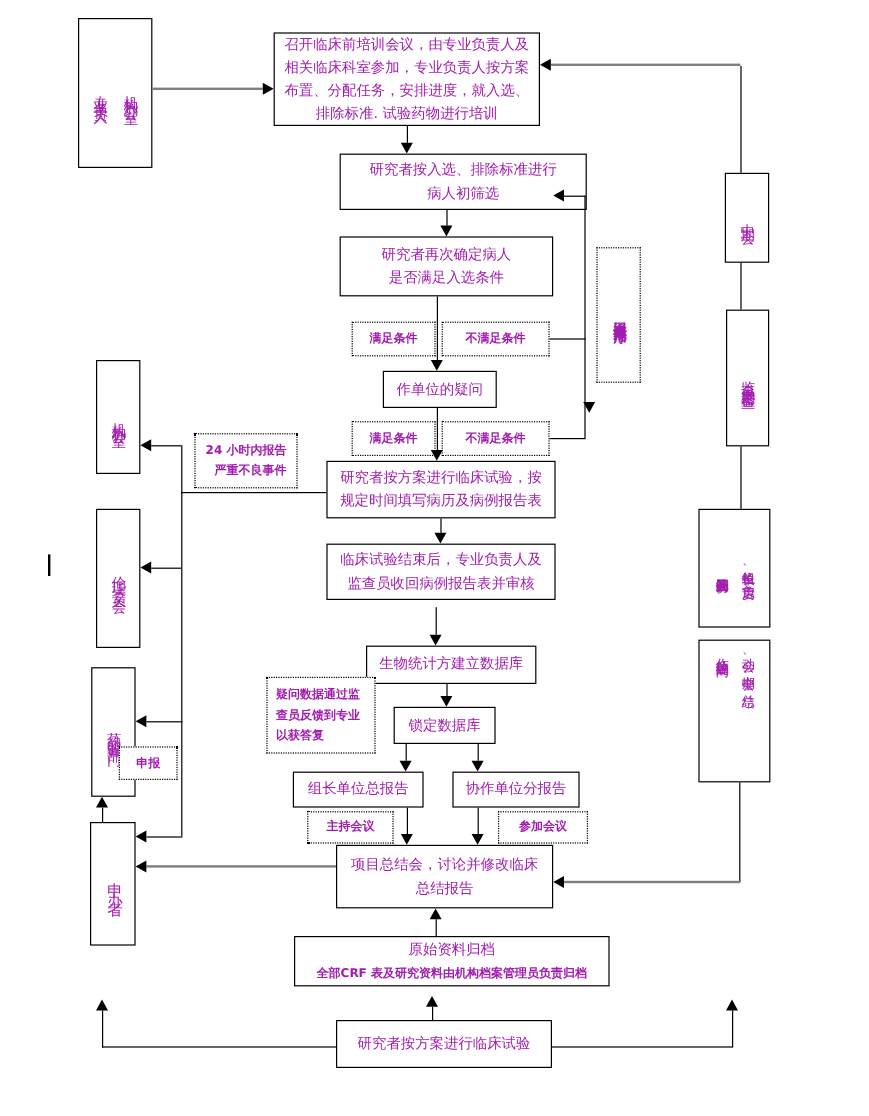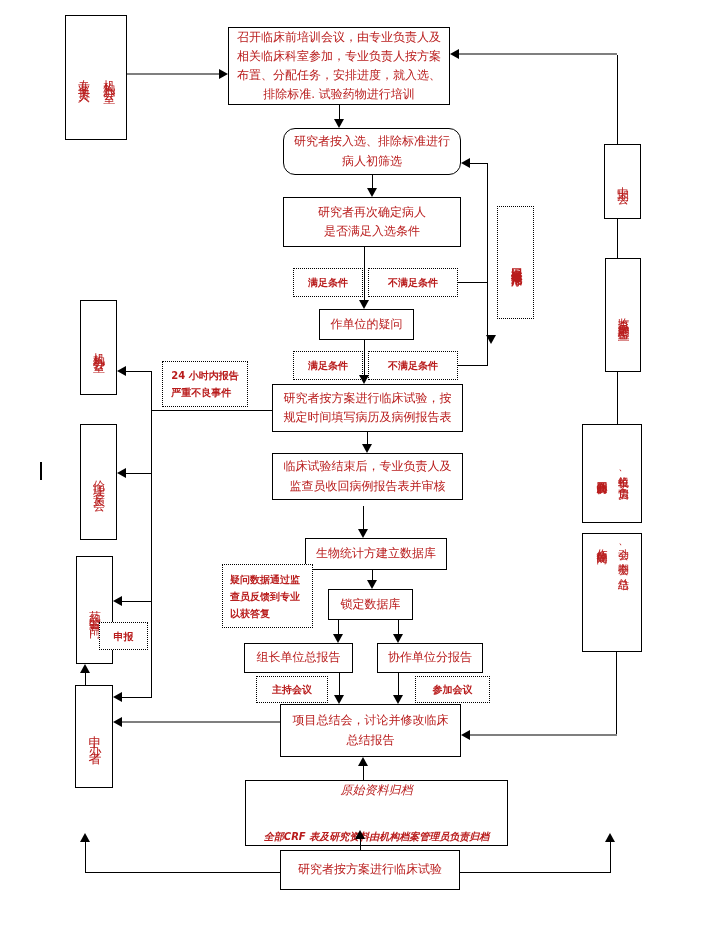--- a/index.html
+++ b/index.html
@@ -1,28 +1,28 @@
 <!DOCTYPE html>
 <html><head>
 <meta charset="utf-8">
 <style>
   html,body{margin:0;padding:0;background:#fff;}
   #canvas{
     position:relative;width:724px;height:930px;background:#ffffff;
-    font-family:"DejaVu Sans","Liberation Sans",sans-serif;color:#b91c1c;
+    font-family:"DejaVu Sans","Liberation Sans",sans-serif;color:#a21caf;
     overflow:hidden;
   }
   .box{
     position:absolute;border:1px solid #000;background:#fff;
     display:flex;align-items:center;justify-content:center;text-align:center;
     font-size:12px;line-height:1.6;white-space:pre-line;box-sizing:border-box;
   }
   .dashed{
     position:absolute;border:1px dotted #000;background:#fff;
-    display:flex;align-items:center;justify-content:center;text-align:left;
+    display:flex;align-items:center;justify-content:center;text-align:right;
     font-size:10px;font-weight:700;line-height:1.7;white-space:pre-line;box-sizing:border-box;
   }
   .vwrap{display:flex;flex-direction:row;gap:6px;align-items:center;justify-content:center;}
   .vtext{writing-mode:vertical-rl;text-orientation:upright;letter-spacing:3px;}
   .hl{position:absolute;height:1px;background:#000;}
   .vl{position:absolute;width:1px;background:#000;}
   .gray{height:2px;background:#7f7f7f;}
   .ar{position:absolute;width:0;height:0;border:5px solid transparent;}
   .ar.r{border-left:9px solid #000;border-right:none;}
   .ar.l{border-right:9px solid #000;border-left:none;}
@@ -39,37 +39,37 @@
     <div class="vwrap">
       <span class="vtext">专业负责人</span>
       <span class="vtext">机构办公室</span>
     </div>
   </div>
 
   <div class="box" style="left:228px;top:27px;width:222px;height:78px;line-height:19px;">召开临床前培训会议，由专业负责人及
 相关临床科室参加，专业负责人按方案
 布置、分配任务，安排进度，就入选、
 排除标准. 试验药物进行培训</div>
-  <div class="box" style="left:283px;top:128px;width:178px;height:47px;border-radius:12px;">研究者按入选、排除标准进行
+  <div class="box" style="left:283px;top:128px;width:206px;height:47px;">研究者按入选、排除标准进行
 病人初筛选</div>
   <div class="box" style="left:283px;top:197px;width:178px;height:50px;">研究者再次确定病人
 是否满足入选条件</div>
   <div class="box" style="left:319px;top:309px;width:95px;height:31px;">作单位的疑问</div>
   <div class="box" style="left:272px;top:384px;width:191px;height:48px;">研究者按方案进行临床试验，按
 规定时间填写病历及病例报告表</div>
   <div class="box" style="left:272px;top:453px;width:191px;height:47px;">临床试验结束后，专业负责人及
 监查员收回病例报告表并审核</div>
   <div class="box" style="left:305px;top:538px;width:142px;height:32px;">生物统计方建立数据库</div>
   <div class="box" style="left:328px;top:589px;width:85px;height:31px;">锁定数据库</div>
   <div class="box" style="left:244px;top:643px;width:109px;height:30px;">组长单位总报告</div>
   <div class="box" style="left:377px;top:643px;width:106px;height:30px;">协作单位分报告</div>
   <div class="box" style="left:280px;top:704px;width:181px;height:53px;">项目总结会，讨论并修改临床
 总结报告</div>
 
-  <div class="box" style="left:245px;top:780px;width:263px;height:66px;flex-direction:column;justify-content:space-between;gap:2px;font-style:italic;">
+  <div class="box" style="left:245px;top:780px;width:263px;height:42px;flex-direction:column;justify-content:center;gap:2px;">
     <span>原始资料归档</span>
     <span class="small">全部CRF 表及研究资料由机构档案管理员负责归档</span>
   </div>
 
   <div class="box" style="left:280px;top:850px;width:180px;height:40px;">研究者按方案进行临床试验</div>
 
   <div class="box" style="left:604px;top:144px;width:37px;height:75px;">
     <span class="vtext">中期会</span>
   </div>
   <div class="box" style="left:605px;top:258px;width:36px;height:114px;">

